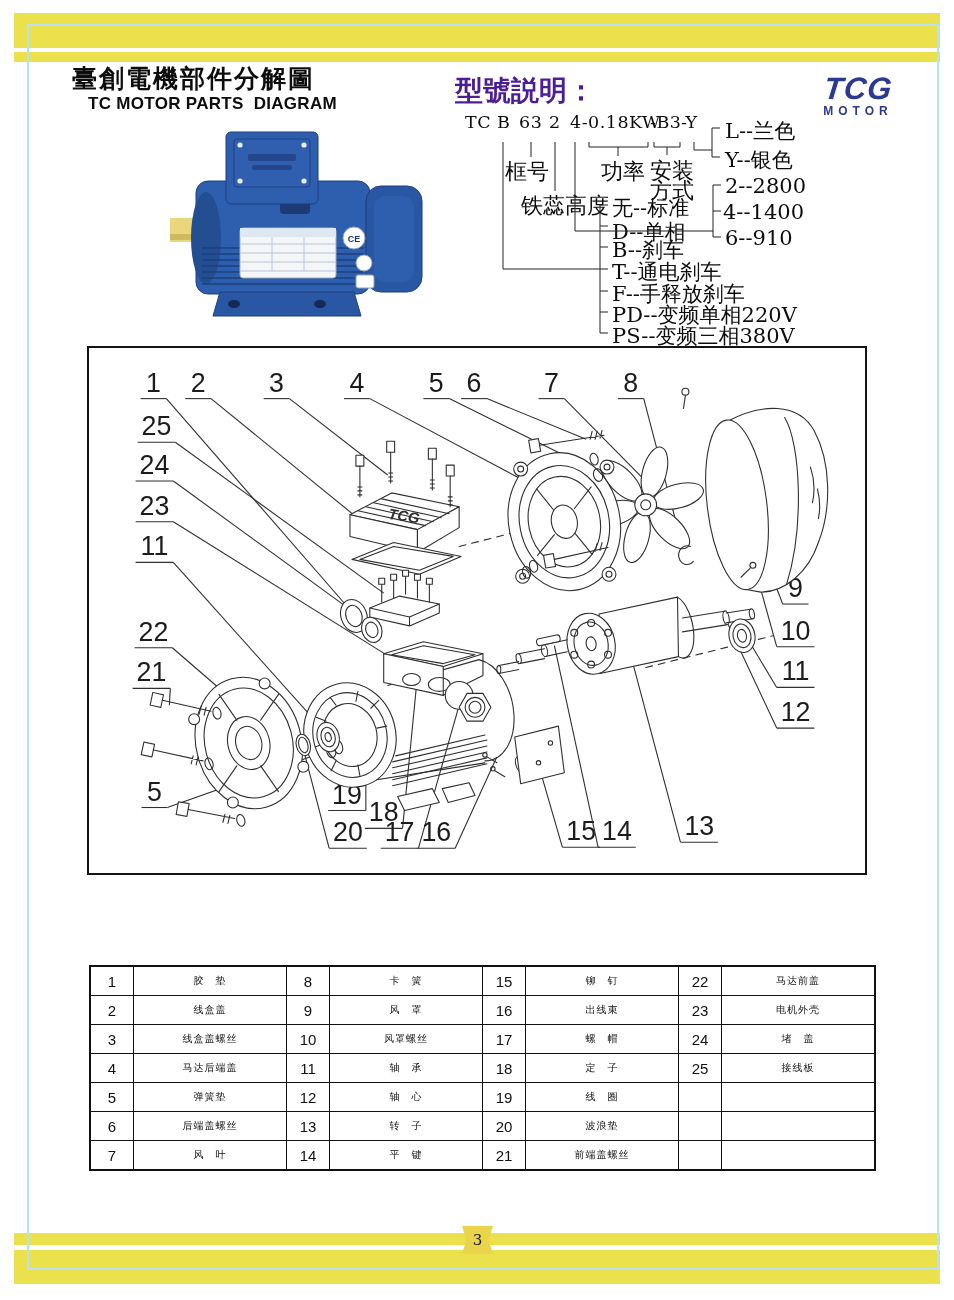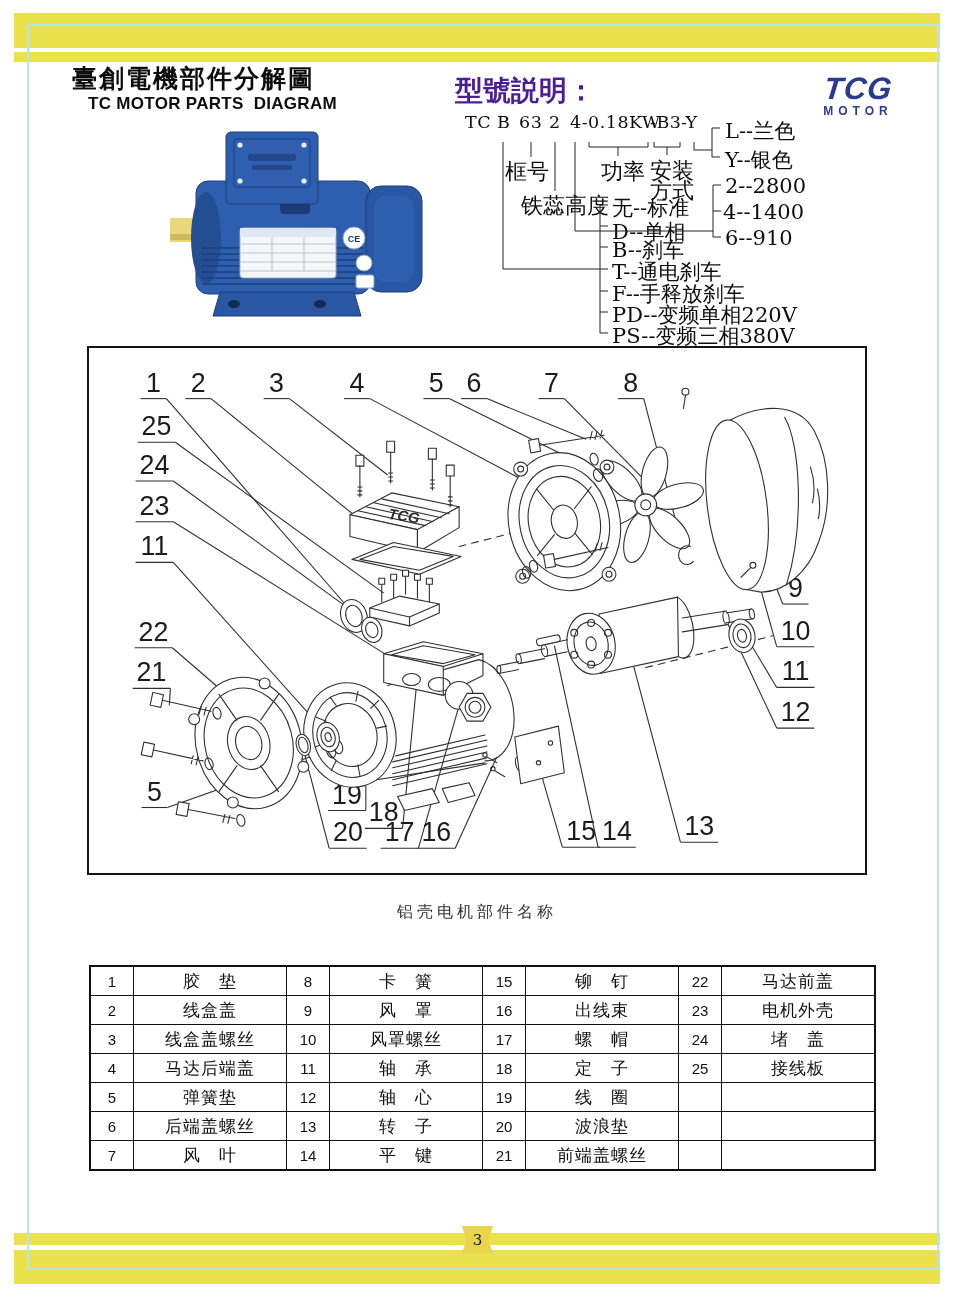--- a/index.html
+++ b/index.html
@@ -26,21 +26,21 @@
                border:2px solid #141414;box-sizing:border-box;background:#fff;}
   .diagram-box svg{width:100%;height:100%;display:block;}
   .cnum{font-family:"Liberation Sans",sans-serif;font-size:27px;fill:#1c1c1c;}
   .cline{stroke:#2f2f2f;stroke-width:1.1;}
   .caption{position:absolute;left:0;top:902px;width:954px;text-align:center;
            font-family:"DejaVu Serif",serif;font-size:16px;letter-spacing:4px;color:#333;}
   table.parts{position:absolute;left:89px;top:965px;border-collapse:collapse;
               border:2px solid #111;table-layout:fixed;}
   table.parts td{border:1px solid #111;height:28px;text-align:center;padding:0;overflow:hidden;}
   td.no{width:42px;font-family:"Liberation Sans",sans-serif;font-size:15px;}
-  td.nm{width:152px;font-family:"DejaVu Serif",serif;font-size:17px;letter-spacing:1px;}
+  td.nm{width:152px;font-family:"DejaVu Serif",serif;font-size:10px;letter-spacing:1px;}
   .page-badge{position:absolute;left:462px;top:1226px;width:31px;height:28px;background:#e9d44b;
               clip-path:polygon(0 0,100% 0,86% 50%,100% 100%,0 100%,14% 50%);
               display:flex;align-items:center;justify-content:center;
               font-size:15px;color:#1a1a1a;font-family:"DejaVu Serif",serif;}
 </style>
 </head>
 <body>
 
 <div class="page">
 
@@ -401,21 +401,20 @@
         <g transform="rotate(-15 240 392)">
           <ellipse cx="240" cy="392" rx="11" ry="15" fill="#fff"></ellipse>
           <ellipse cx="240" cy="392" rx="7" ry="10"></ellipse>
           <ellipse cx="240" cy="392" rx="3" ry="4.5"></ellipse>
         </g>
         <text x="300" y="172" transform="rotate(9 300 172)" font-size="15" font-style="italic" font-weight="bold" fill="#2f2f2f" stroke="none">TCG</text>
       </g>
     </svg>
   </div>
 
-  <div class="caption">铝壳电机部件名称</div>
   <table class="parts">
     <tbody>
         <tr>
           <td class="no">1</td>
           <td class="nm">胶　垫</td>
           <td class="no">8</td>
           <td class="nm">卡　簧</td>
           <td class="no">15</td>
           <td class="nm">铆　钉</td>
           <td class="no">22</td>

